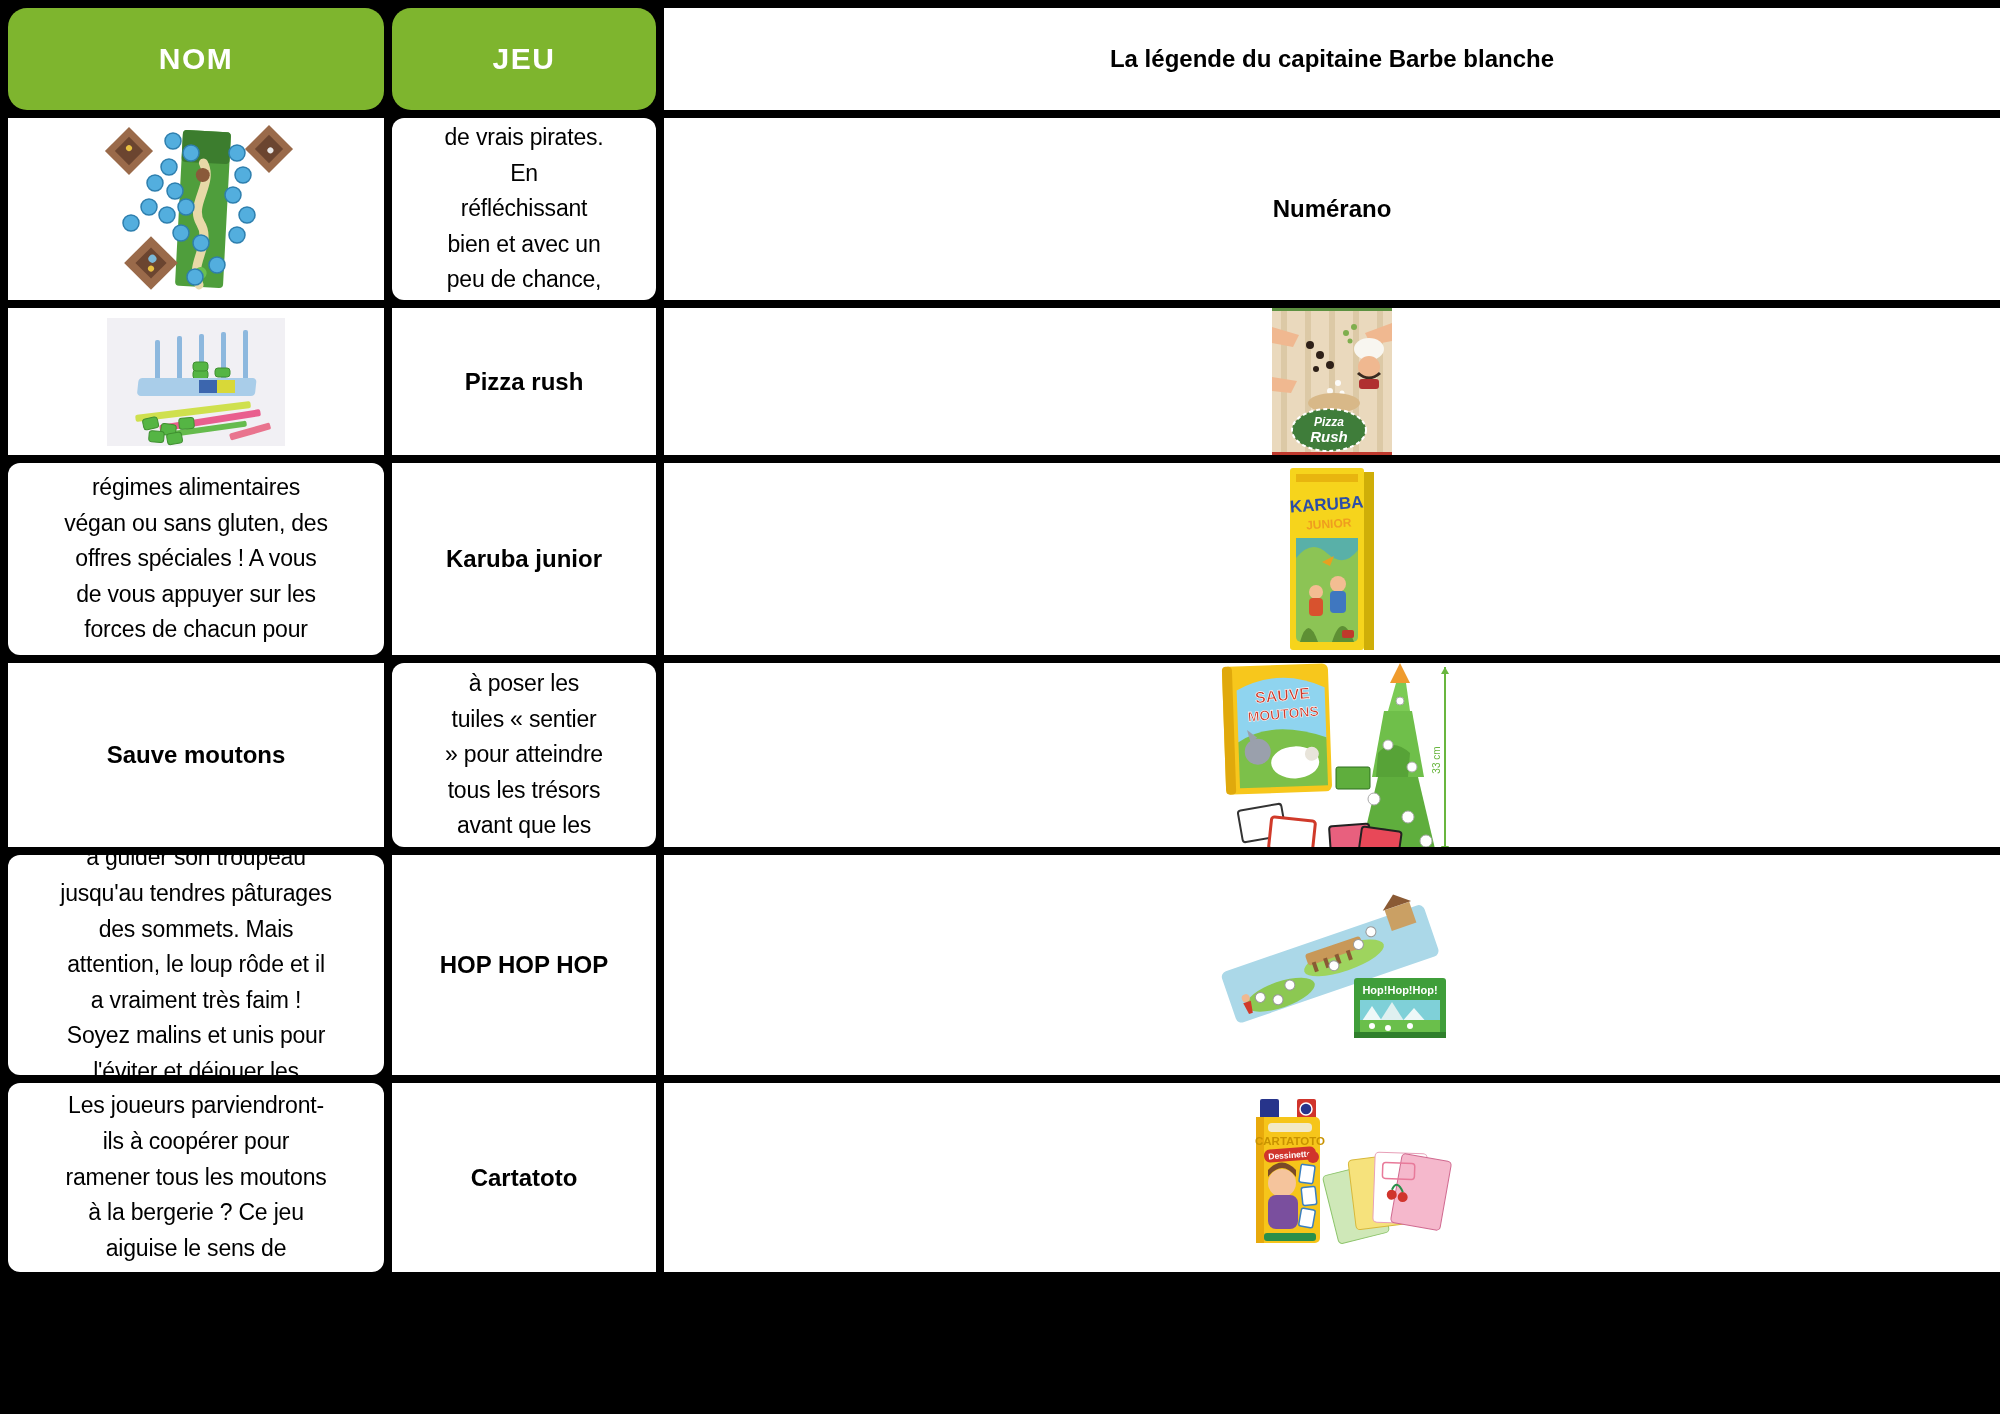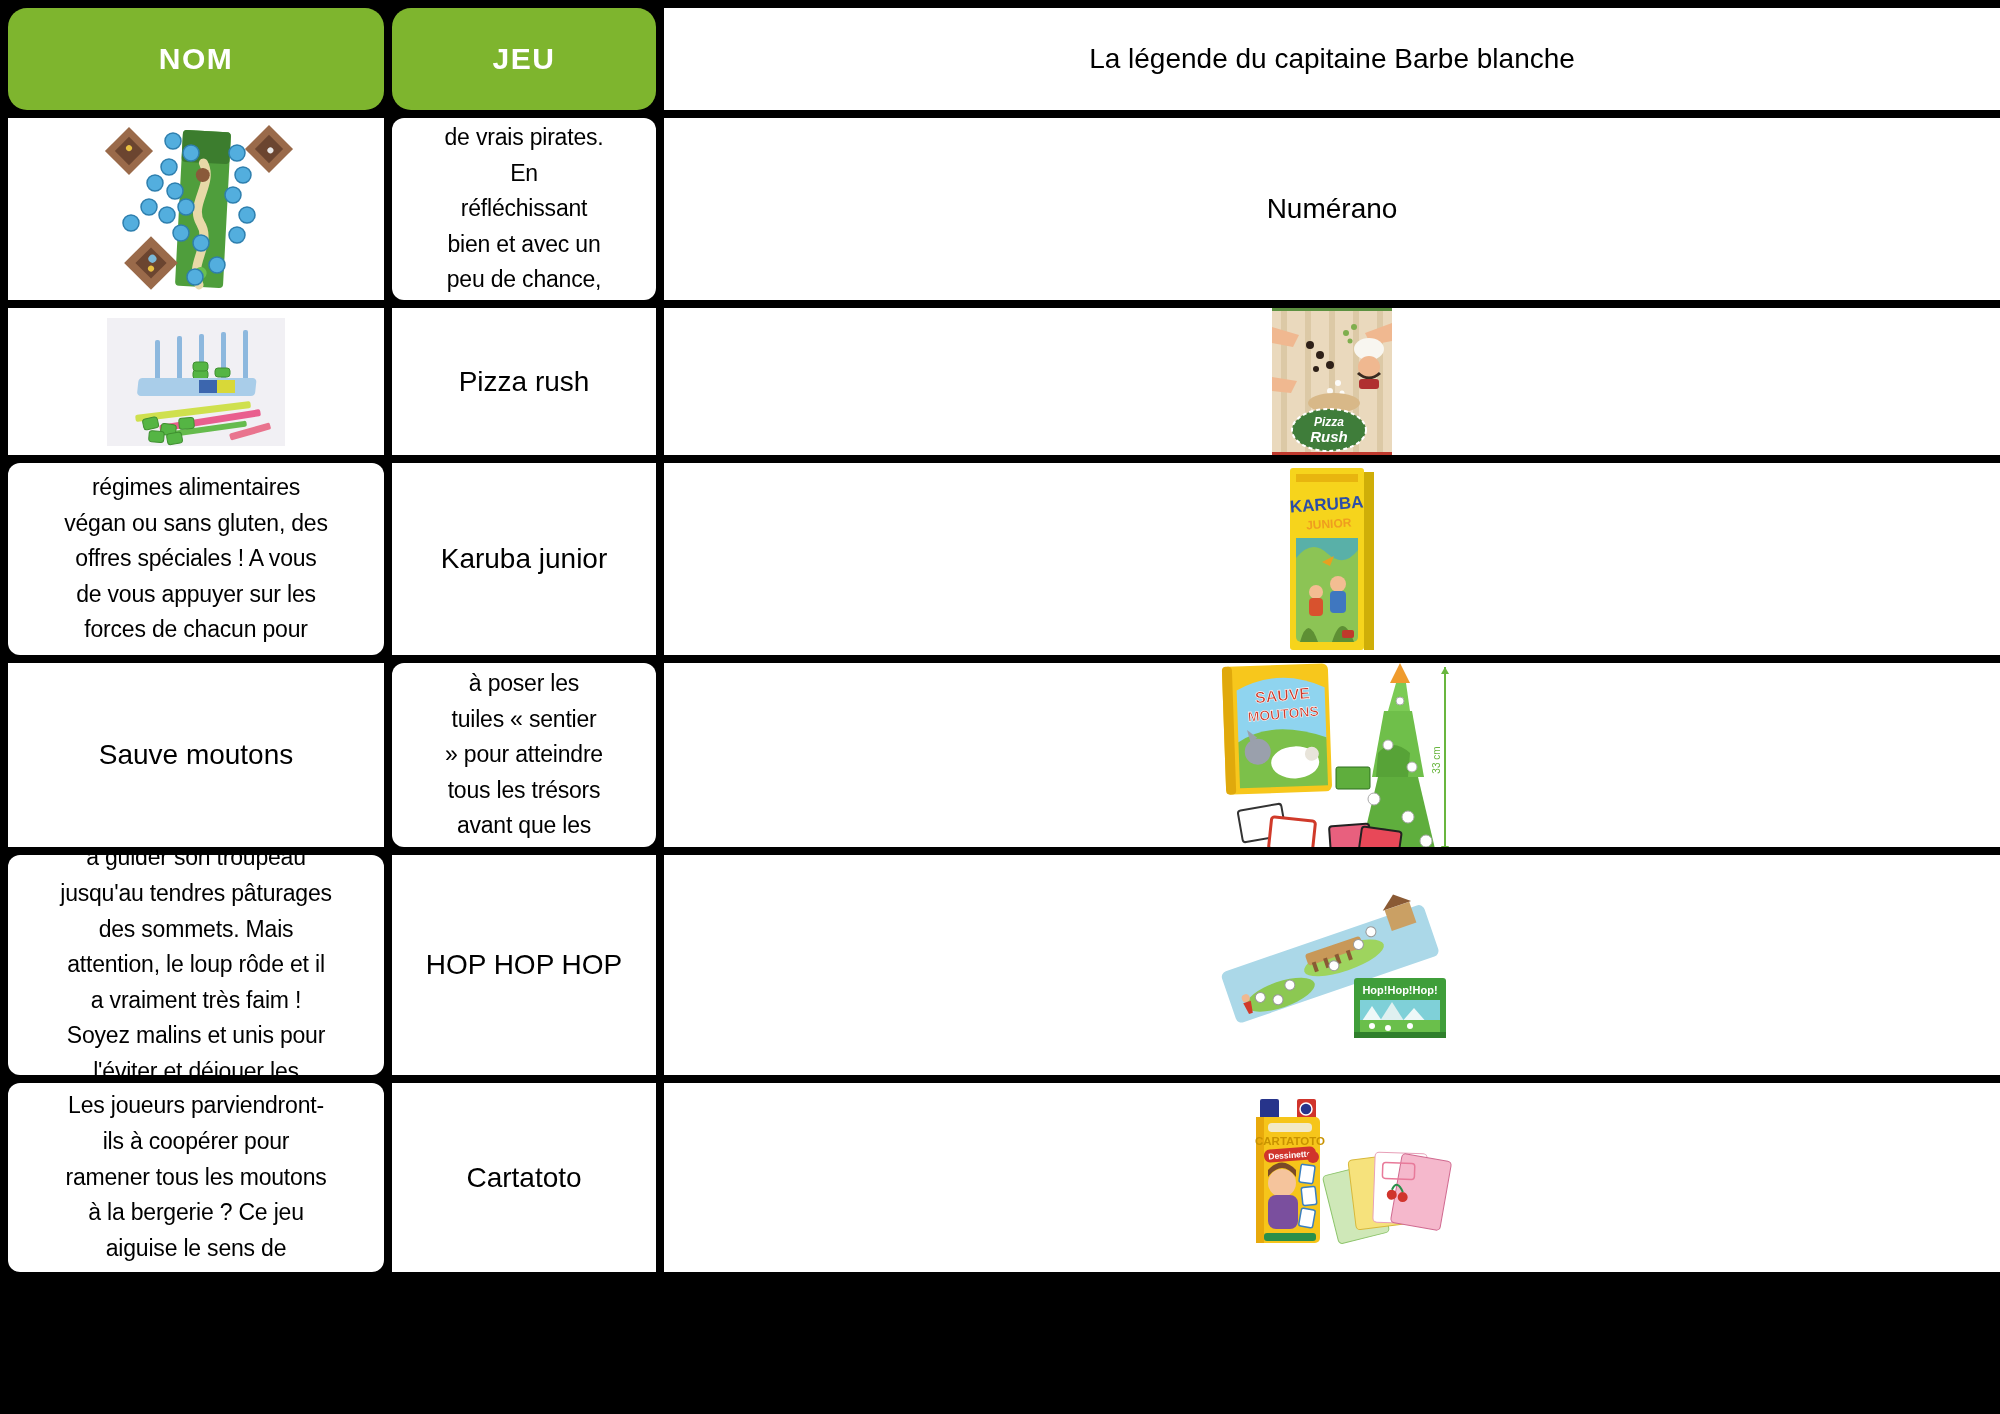--- a/index.html
+++ b/index.html
@@ -23,21 +23,21 @@
     background:#fff;
     display:flex;align-items:center;justify-content:center;
     text-align:center;overflow:hidden;
   }
   .head{
     background:var(--header_bg,#7EB52E);
     color:var(--header_text,#fff);
     font-size:30px;font-weight:700;letter-spacing:1.5px;border-radius:19px;
   }
   .name{
-    font-size:28px;font-weight:400;line-height:1.4;
+    font-size:24px;font-weight:700;line-height:1.4;
     padding:5px 16px;
   }
   .desc{
     font-size:23px;font-weight:400;line-height:1.55;
     letter-spacing:-0.2px;
     padding:0 52px;
     border-radius:12px;
   }
   .imgcell svg{display:block;}
   svg text{font-family:"Liberation Sans",sans-serif;}

